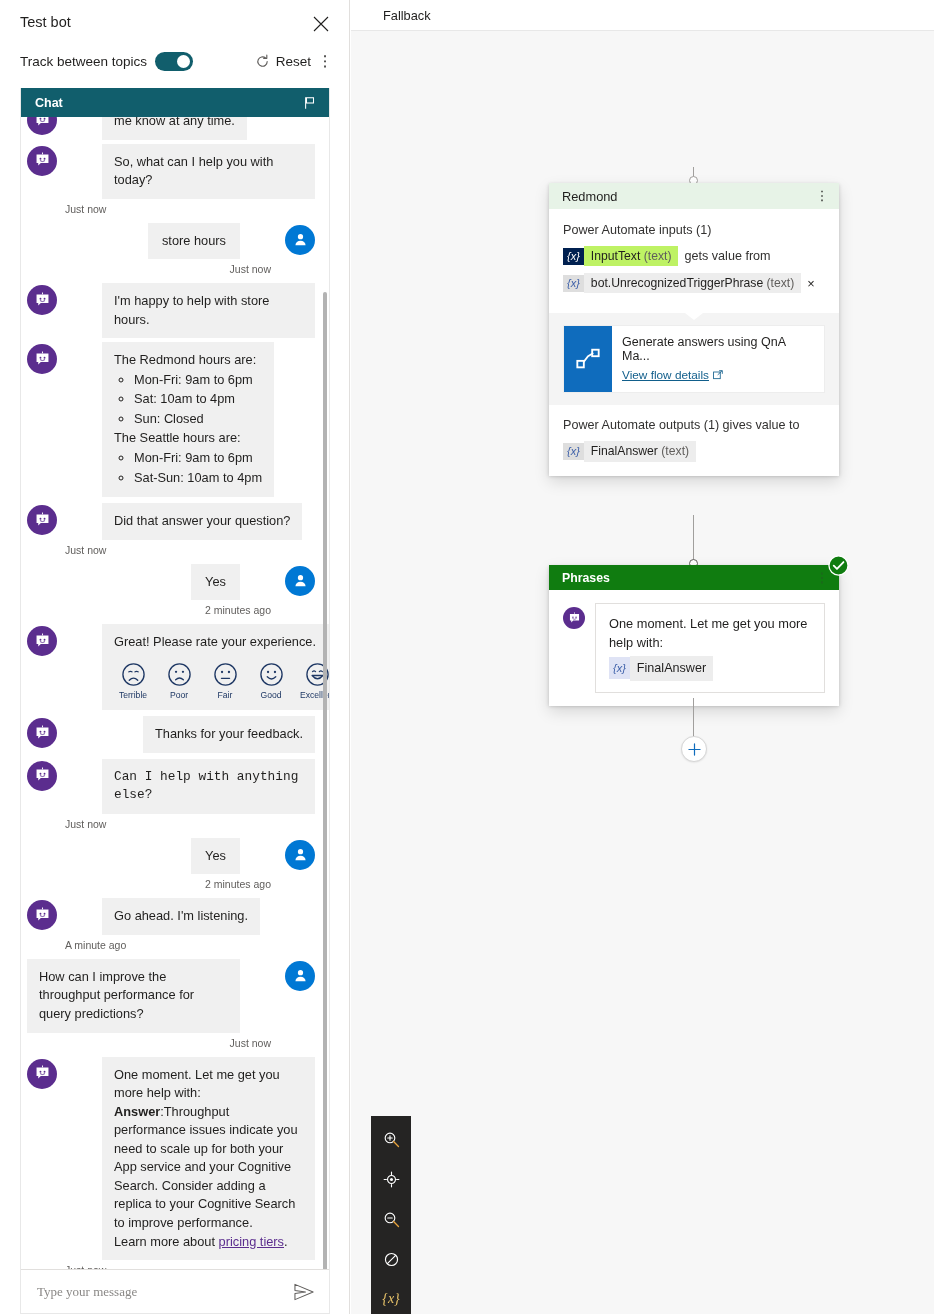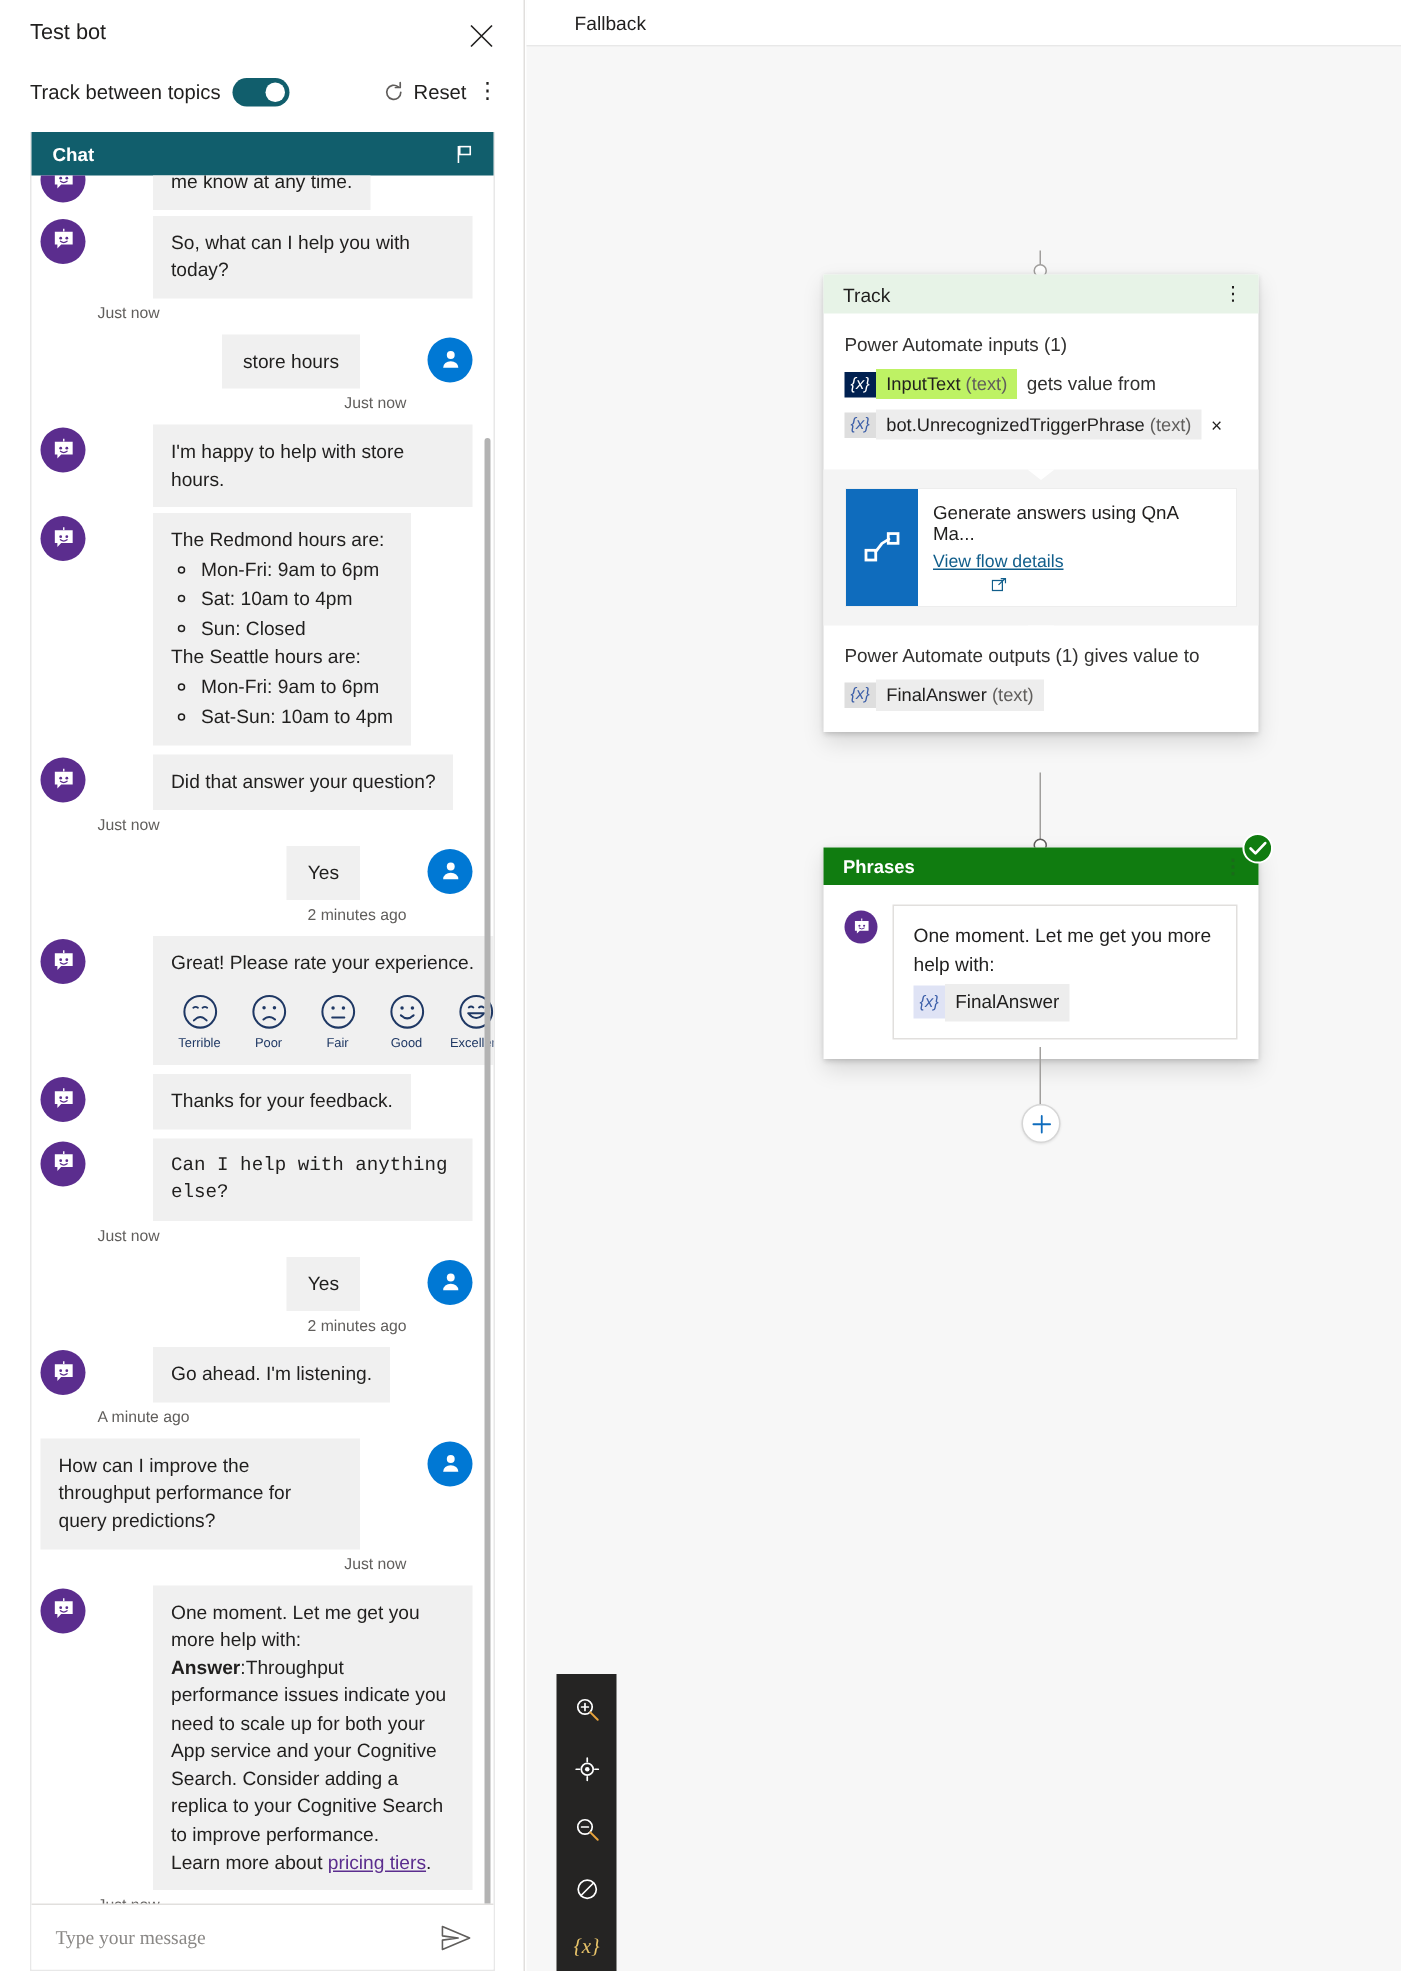--- a/index.html
+++ b/index.html
@@ -225,21 +225,21 @@
   }
   .flow-icon {
     width: 48px; min-width: 48px; background: #0f6cbd;
     display: flex; align-items: center; justify-content: center;
   }
   .flow-icon svg { display: block; }
   .flow-text { padding: 9px 10px; }
   .flow-title { font-size: 12.5px; color: #201f1e; margin-bottom: 2px; }
   .flow-link {
     font-size: 11.8px; color: #115e8b; text-decoration: underline; cursor: pointer;
-    display: inline-flex; align-items: center; gap: 4px; flex-direction: column;
+    display: inline-flex; align-items: center; gap: 4px;
   }
   .flow-link svg { display:block; }
   .notch {
     position: absolute; left: 50%; transform: translateX(-50%);
     width: 0; height: 0;
   }
   .notch.top { top: 0; border-left: 9px solid transparent; border-right: 9px solid transparent; border-top: 7px solid #ffffff; }
 
   .msg-inner {
     display: flex; align-items: flex-start;
@@ -509,21 +509,21 @@
                     <path d="M14.9 10 q1.6 -1.4 3.2 0" stroke="#1f3864" stroke-width="1.3" fill="none" stroke-linecap="round"></path>
                     <path d="M7.4 14 q5.6 6.8 11.2 0 z" stroke="#1f3864" stroke-width="1.4" fill="none" stroke-linejoin="round"></path>
                   </svg>
               </span>
               <div class="rating-label">Excellent</div>
             </div>
           </div>
         </div>
       </div>
 
-      <div class="row bot" style="margin-top:6px;">
+      <div class="row bot" style="margin-top:6px;justify-content:space-between;">
         <div class="avatar bot">
           <svg width="17" height="17" viewBox="0 0 20 20">
               <path d="M3 3 h14 v10 h-9 l-3 3 v-3 h-2 z" fill="#ffffff"></path>
               <circle cx="7.6" cy="8" r="1.1" fill="#5b2d8e"></circle>
               <circle cx="12.4" cy="8" r="1.1" fill="#5b2d8e"></circle>
               <path d="M7.4 10.4 q2.6 2 5.2 0" stroke="#5b2d8e" stroke-width="1" fill="none" stroke-linecap="round"></path>
               <path d="M10 0.6 v2.2" stroke="#ffffff" stroke-width="1.1"></path>
             </svg>
         </div>
         <div class="bubble">Thanks for your feedback.</div>
@@ -620,21 +620,21 @@
   </div>
 
   <div class="canvas-body">
 
 
     <div class="conn" style="left:342px; top:136px; height:51px;"></div>
     <div class="conn-dot-open" style="left:338px; top:145px;"></div>
 
     <div class="node node-shadow" style="left:198px; top:152px;">
       <div class="node-head-lightgreen">
-        <span>Track</span>
+        <span>Redmond</span>
         <span class="node-kebab">
             <span>⋮</span>
           </span>
       </div>
 
       <div class="node-body" style="padding:14px 14px 13px 14px;">
         <div class="pa-label">Power Automate inputs (1)</div>
         <div class="chip-line">
           <span class="chip primary">
             <span class="xbadge">{x}</span>

